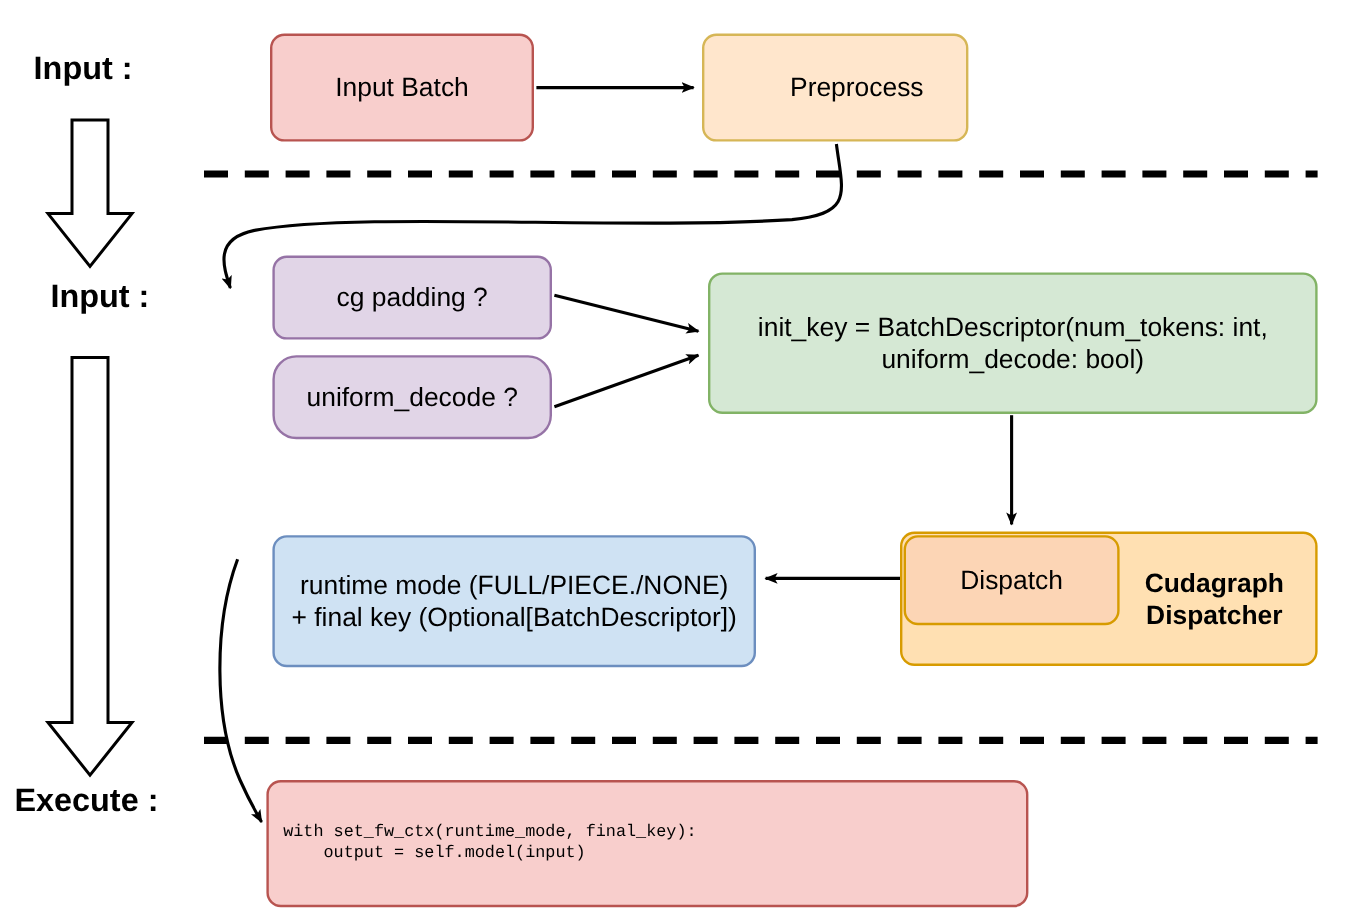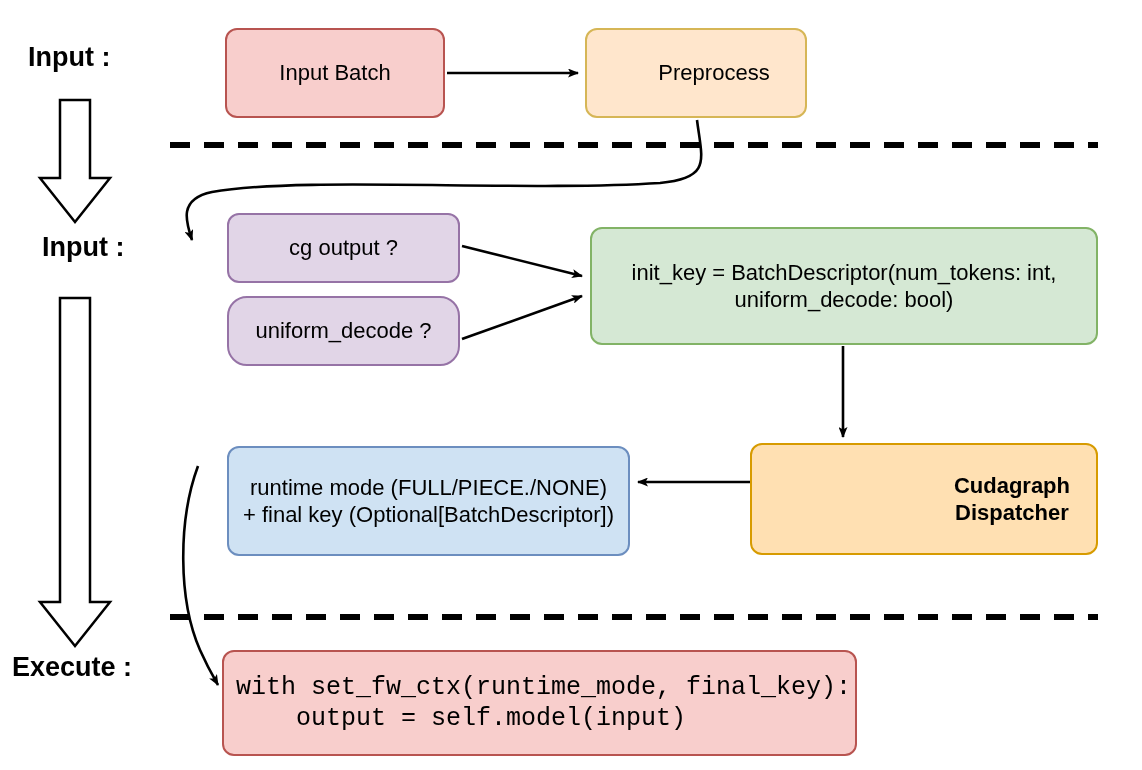--- a/index.html
+++ b/index.html
@@ -34,21 +34,21 @@
     justify-content: center;
     text-align: center;
     font-family: "Liberation Sans", sans-serif;
     font-size: 22px;
     color: #000000;
     line-height: 1.25;
     padding: 4px 8px;
   }
   .node.code {
     font-family: "Liberation Mono", monospace;
-    font-size: 25px;
+    font-size: 14px;
     justify-content: flex-start;
     text-align: left;
     white-space: pre;
     padding-left: 12px;
   }
   svg.overlay {
     position: absolute;
     left: 0;
     top: 0;
     width: 1142px;
@@ -89,21 +89,22 @@
 
     <line x1="843" y1="346" x2="843" y2="437" stroke="#000000" stroke-width="2.6" marker-end="url(#ah)"></line>
 
     <line x1="751" y1="482" x2="638" y2="482" stroke="#000000" stroke-width="2.6" marker-end="url(#ah)"></line>
 
     <path d="M198,466 C178,520 178,600 200,650 C208,668 214,678 218,685" fill="none" stroke="#000000" stroke-width="2.6" marker-end="url(#ah)"></path>
   </svg>
 
   <div class="node" id="n-input-batch" style="left: 225px; top: 28px; width: 220px; height: 90px; background: rgb(248, 206, 204); border-color: rgb(184, 84, 80);">Input Batch</div>
   <div class="node" id="n-preprocess" style="left: 585px; top: 28px; width: 222px; height: 90px; background: rgb(255, 230, 204); border-color: rgb(214, 182, 86); padding-left: 44px;">Preprocess</div>
-  <div class="node" id="n-cg-padding" style="left: 227px; top: 213px; width: 233px; height: 70px; background: rgb(225, 213, 231); border-color: rgb(150, 115, 166);">cg output ?</div>
+  <div class="node" id="n-cg-padding" style="left: 227px; top: 213px; width: 233px; height: 70px; background: rgb(225, 213, 231); border-color: rgb(150, 115, 166);">cg padding ?</div>
   <div class="node" id="n-uniform-decode" style="left: 227px; top: 296px; width: 233px; height: 70px; background: rgb(225, 213, 231); border-color: rgb(150, 115, 166); border-radius: 20px;">uniform_decode ?</div>
   <div class="node" id="n-init-key" style="left: 590px; top: 227px; width: 508px; height: 118px; background: rgb(213, 232, 212); border-color: rgb(130, 179, 102);">init_key = BatchDescriptor(num_tokens: int,<br>uniform_decode: bool)</div>
   <div class="node" id="n-cudagraph-dispatcher" style="left: 750px; top: 443px; width: 348px; height: 112px; background: rgb(255, 224, 178); border-color: rgb(215, 155, 0); z-index: 2; justify-content: flex-end; padding-right: 26px; font-weight: bold;">Cudagraph<br>Dispatcher</div>
+  <div class="node" id="n-dispatch" style="left: 753px; top: 446px; width: 180px; height: 75px; background: rgb(252, 213, 181); border-color: rgb(215, 155, 0); z-index: 3;">Dispatch</div>
   <div class="node" id="n-runtime-mode" style="left: 227px; top: 446px; width: 403px; height: 110px; background: rgb(207, 226, 243); border-color: rgb(108, 142, 191);">runtime mode (FULL/PIECE./NONE)<br>+ final key (Optional[BatchDescriptor])</div>
   <div class="node code" id="n-execute-code" style="left: 222px; top: 650px; width: 635px; height: 106px; background: rgb(248, 206, 204); border-color: rgb(184, 84, 80);">with set_fw_ctx(runtime_mode, final_key):
     output = self.model(input)</div>
 
 </div>
 
 </body></html>

